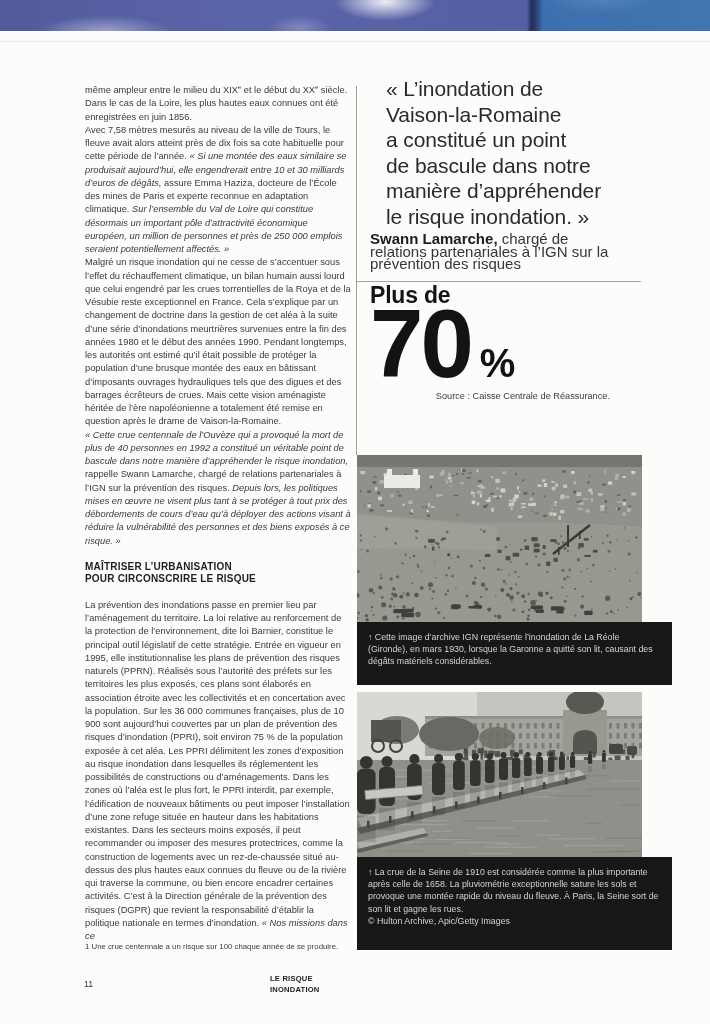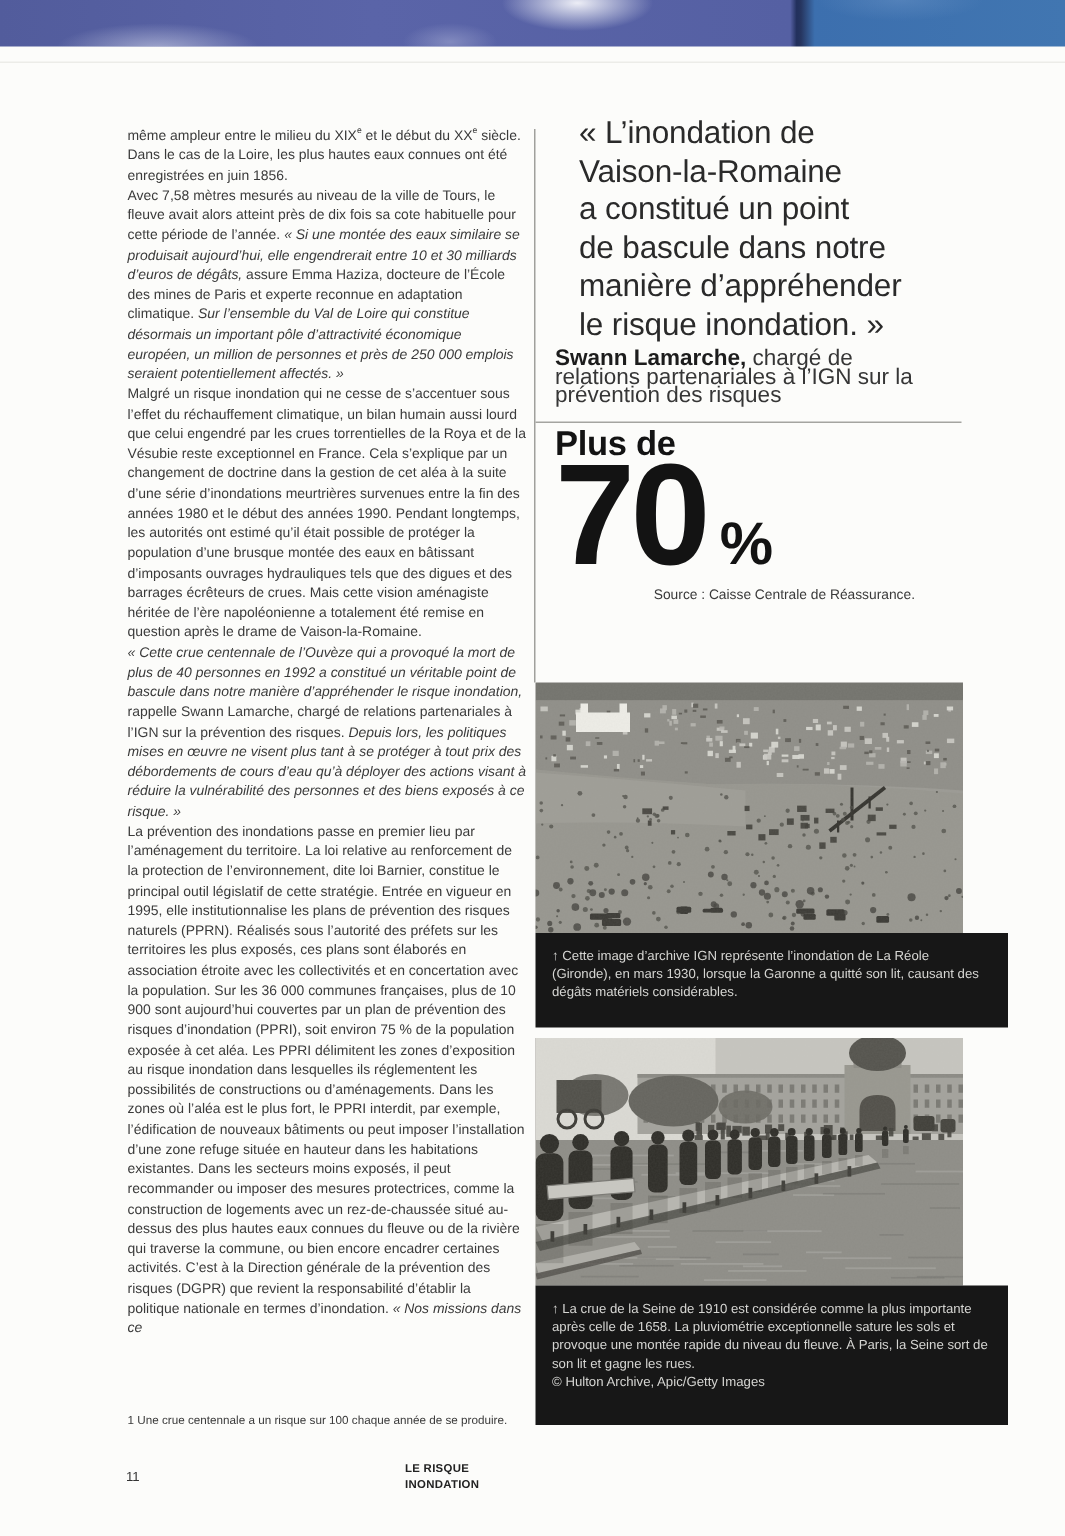--- a/index.html
+++ b/index.html
@@ -92,20 +92,22 @@
 <div class="page">
 
   <div class="banner"></div>
   <div class="banner-edge"></div>
 
   <main class="left-col">
     <p><span>même ampleur entre le milieu du XIX</span><sup>e</sup><span> et le début du XX</span><sup>e</sup><span> siècle. Dans le cas de la Loire, les plus hautes eaux connues ont été enregistrées en juin 1856.</span></p>
     <p><span>Avec 7,58 mètres mesurés au niveau de la ville de Tours, le fleuve avait alors atteint près de dix fois sa cote habituelle pour cette période de l’année. </span><span class="it">« Si une montée des eaux similaire se produisait aujourd’hui, elle engendrerait entre 10 et 30 milliards d’euros de dégâts,</span><span> assure Emma Haziza, docteure de l’École des mines de Paris et experte reconnue en adaptation climatique. </span><span class="it">Sur l’ensemble du Val de Loire qui constitue désormais un important pôle d’attractivité économique européen, un million de personnes et près de 250 000 emplois seraient potentiellement affectés. »</span></p>
     <p><span>Malgré un risque inondation qui ne cesse de s’accentuer sous l’effet du réchauffement climatique, un bilan humain aussi lourd que celui engendré par les crues torrentielles de la Roya et de la Vésubie reste exceptionnel en France. Cela s’explique par un changement de doctrine dans la gestion de cet aléa à la suite d’une série d’inondations meurtrières survenues entre la fin des années 1980 et le début des années 1990. Pendant longtemps, les autorités ont estimé qu’il était possible de protéger la population d’une brusque montée des eaux en bâtissant d’imposants ouvrages hydrauliques tels que des digues et des barrages écrêteurs de crues. Mais cette vision aménagiste héritée de l’ère napoléonienne a totalement été remise en question après le drame de Vaison-la-Romaine.</span></p>
     <p><span class="it">« Cette crue centennale de l’Ouvèze qui a provoqué la mort de plus de 40 personnes en 1992 a constitué un véritable point de bascule dans notre manière d’appréhender le risque inondation,</span><span> rappelle Swann Lamarche, chargé de relations partenariales à l’IGN sur la prévention des risques. </span><span class="it">Depuis lors, les politiques mises en œuvre ne visent plus tant à se protéger à tout prix des débordements de cours d’eau qu’à déployer des actions visant à réduire la vulnérabilité des personnes et des biens exposés à ce risque. »</span></p>
+    <h2 class="subhead">MAÎTRISER L’URBANISATION
+POUR CIRCONSCRIRE LE RISQUE</h2>
     <p><span>La prévention des inondations passe en premier lieu par l’aménagement du territoire. La loi relative au renforcement de la protection de l’environnement, dite loi Barnier, constitue le principal outil législatif de cette stratégie. Entrée en vigueur en 1995, elle institutionnalise les plans de prévention des risques naturels (PPRN). Réalisés sous l’autorité des préfets sur les territoires les plus exposés, ces plans sont élaborés en association étroite avec les collectivités et en concertation avec la population. Sur les 36 000 communes françaises, plus de 10 900 sont aujourd’hui couvertes par un plan de prévention des risques d’inondation (PPRI), soit environ 75 % de la population exposée à cet aléa. Les PPRI délimitent les zones d’exposition au risque inondation dans lesquelles ils réglementent les possibilités de constructions ou d’aménagements. Dans les zones où l’aléa est le plus fort, le PPRI interdit, par exemple, l’édification de nouveaux bâtiments ou peut imposer l’installation d’une zone refuge située en hauteur dans les habitations existantes. Dans les secteurs moins exposés, il peut recommander ou imposer des mesures protectrices, comme la construction de logements avec un rez-de-chaussée situé au-dessus des plus hautes eaux connues du fleuve ou de la rivière qui traverse la commune, ou bien encore encadrer certaines activités. C’est à la Direction générale de la prévention des risques (DGPR) que revient la responsabilité d’établir la politique nationale en termes d’inondation. </span><span class="it">« Nos missions dans ce</span></p>
   </main>
 
   <div class="footnote">1 Une crue centennale a un risque sur 100 chaque année de se produire.</div>
 
   <div class="vrule"></div>
 
   <div class="pull-quote">« L’inondation de
 Vaison-la-Romaine
 a constitué un point

